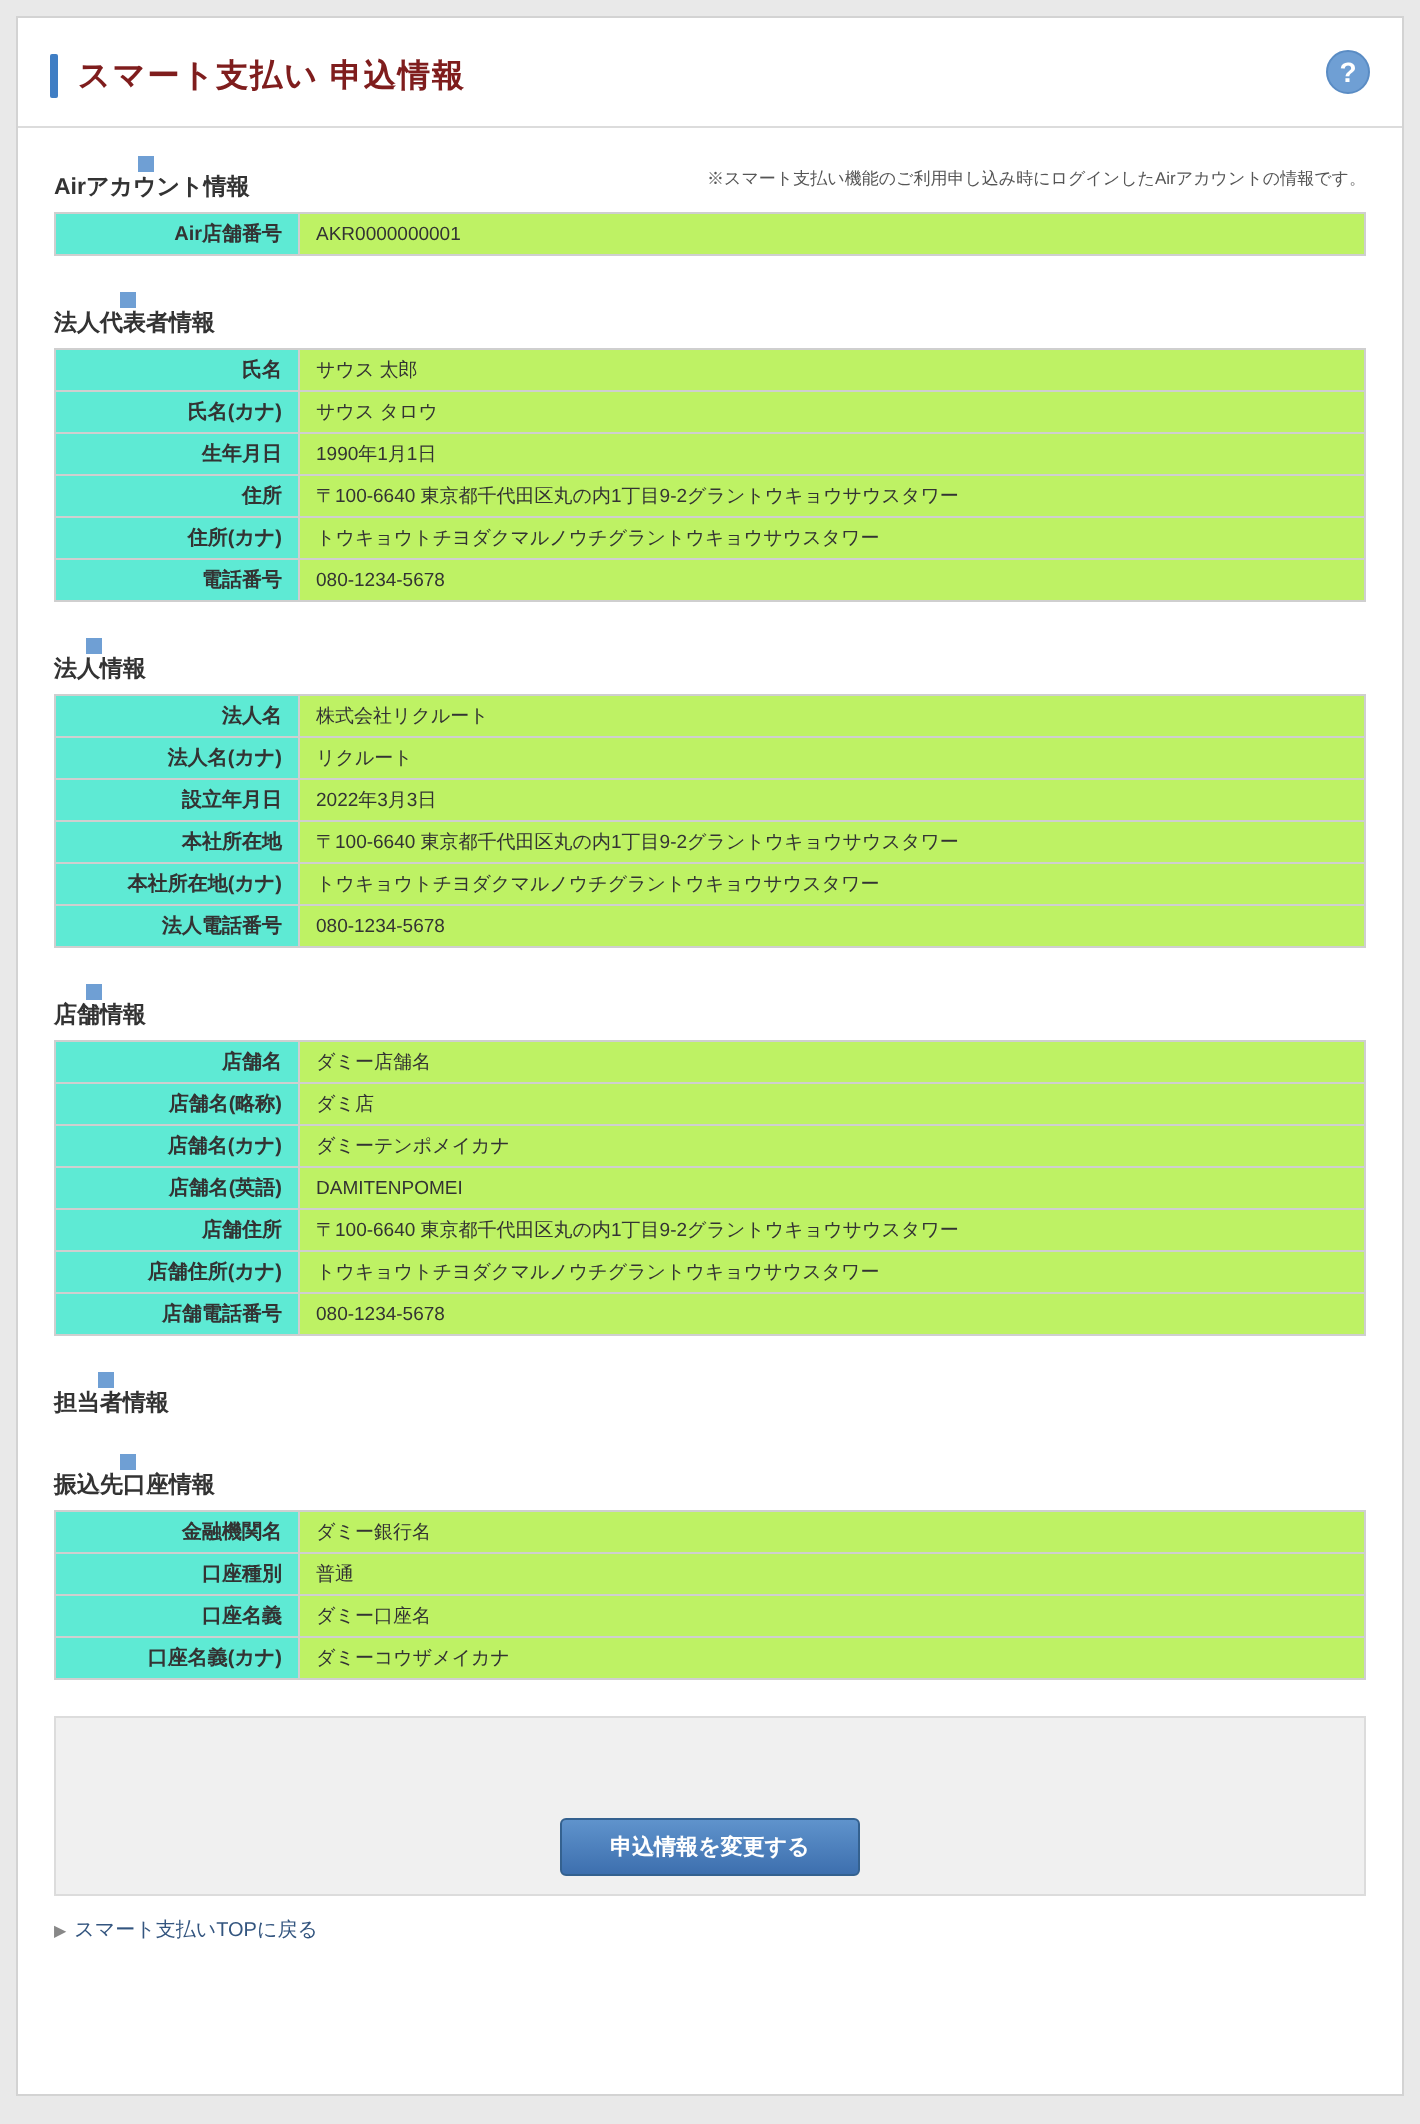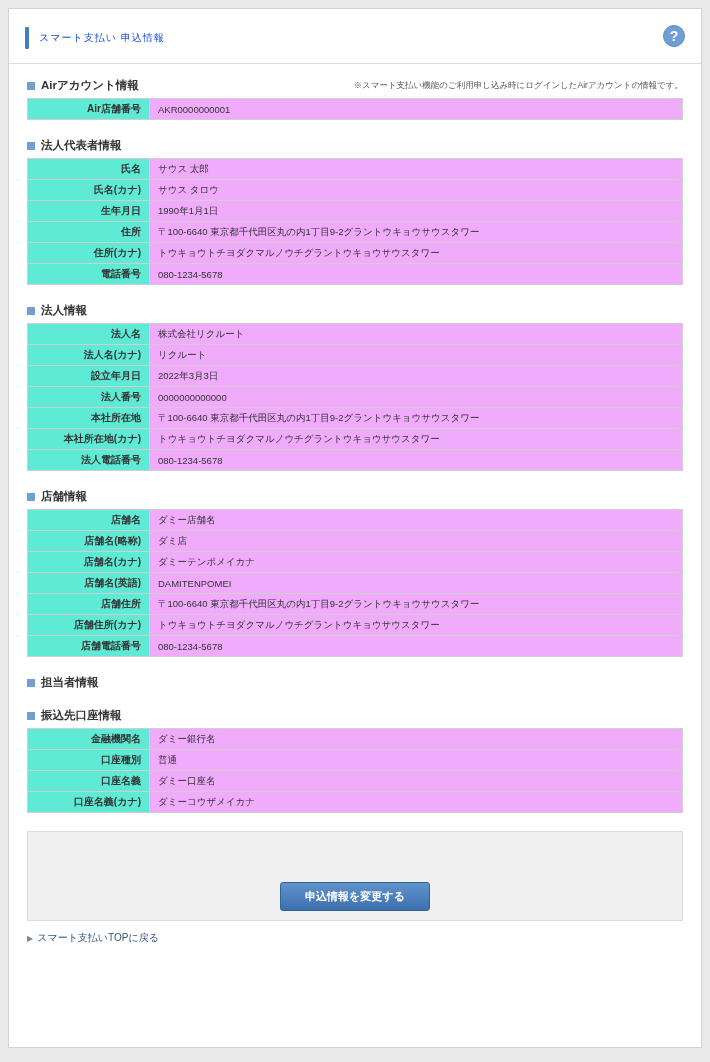--- a/index.html
+++ b/index.html
@@ -33,23 +33,23 @@
     position: relative;
   }
   .title-bar {
     width: 4px;
     height: 22px;
     background: #3f7ec4;
     margin-right: 10px;
     border-radius: 1px;
   }
   .page-title {
-    font-size: 10px;
-    font-weight: normal;
-    color: #1d4ed8;
+    font-size: 16px;
+    font-weight: bold;
+    color: #7f1d1d;
     letter-spacing: 1px;
   }
   .help-icon {
     position: absolute;
     right: 16px;
     top: 16px;
     width: 22px;
     height: 22px;
     border-radius: 50%;
     background: #6f9fd4;
@@ -72,20 +72,21 @@
     align-items: center;
     justify-content: space-between;
     margin-bottom: 5px;
   }
   .section-title {
     display: flex;
     align-items: center;
     font-size: 11.5px;
     font-weight: bold;
     color: #333333;
+    flex-direction: column;
   }
   .sq {
     width: 8px;
     height: 8px;
     background: #6f9fd4;
     margin-right: 6px;
     display: inline-block;
   }
   .section-note {
     font-size: 8.5px;
@@ -104,21 +105,21 @@
     border: 1px solid #cfcfcf;
     font-size: 10px;
     font-weight: bold;
     color: #333333;
     text-align: right;
     padding: 3px 8px;
     vertical-align: middle;
   }
   table.info td {
     border: 1px solid #cfcfcf;
-    background: #f0abfc;
+    background: #bef264;
     font-size: 9.5px;
     color: #333333;
     padding: 3px 8px;
     vertical-align: middle;
   }
   
   .action-bar {
     background: #f0f0f0;
     border: 1px solid #dcdcdc;
     margin: 6px 18px 0 18px;
@@ -233,24 +234,20 @@
               </tr>
               <tr>
                 <th>法人名(カナ)</th>
                 <td>リクルート</td>
               </tr>
               <tr>
                 <th>設立年月日</th>
                 <td>2022年3月3日</td>
               </tr>
               <tr>
-                <th>法人番号</th>
-                <td>0000000000000</td>
-              </tr>
-              <tr>
                 <th>本社所在地</th>
                 <td>〒100-6640 東京都千代田区丸の内1丁目9-2グラントウキョウサウスタワー</td>
               </tr>
               <tr>
                 <th>本社所在地(カナ)</th>
                 <td>トウキョウトチヨダクマルノウチグラントウキョウサウスタワー</td>
               </tr>
               <tr>
                 <th>法人電話番号</th>
                 <td>080-1234-5678</td>

